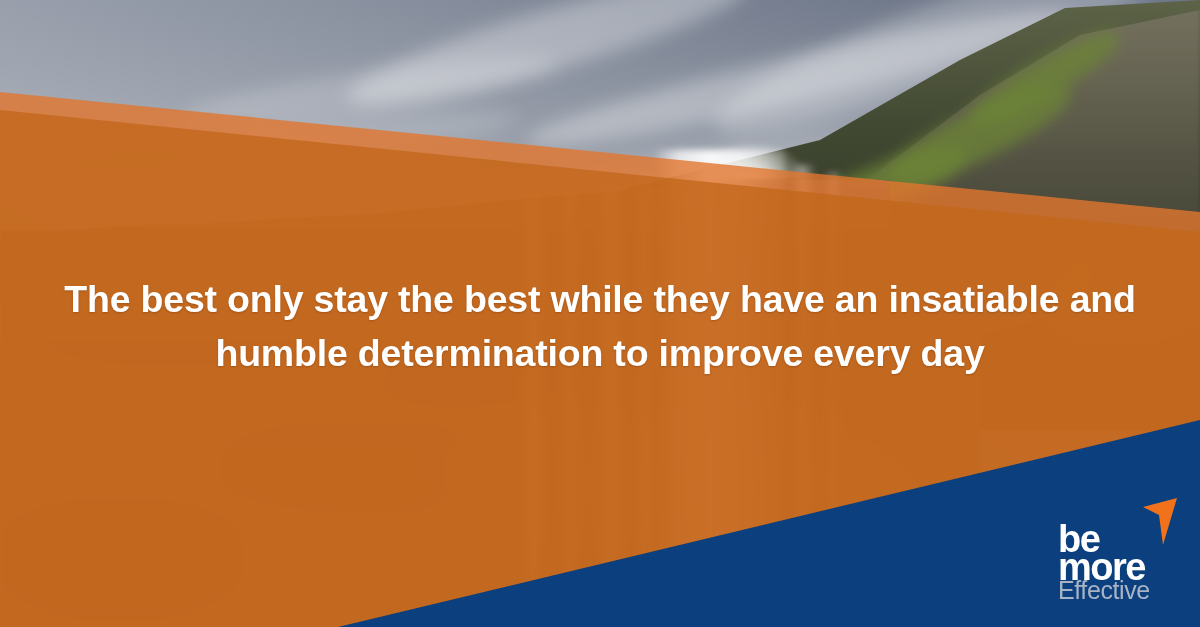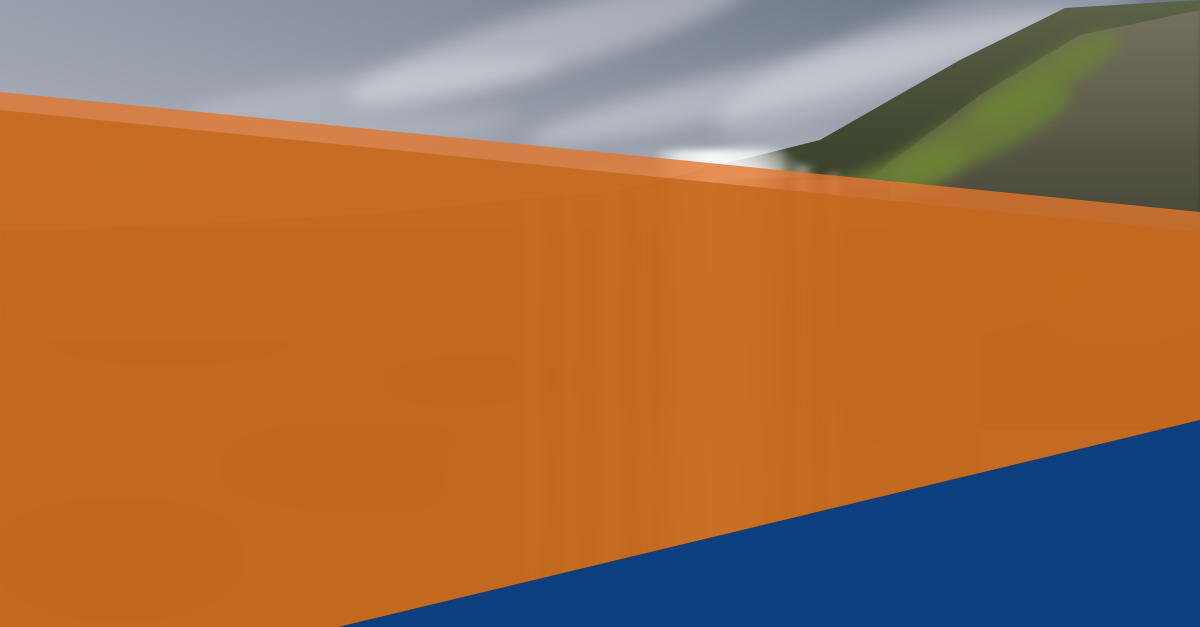--- a/index.html
+++ b/index.html
@@ -271,15 +271,25 @@
     <div class="fallStrip fs5"></div>
     <div class="fallStrip fs6"></div>
     <div class="fallTop"></div>
     <div class="mist"></div>
   </div>
 
   <div class="orange1" style="background: rgb(226, 117, 46);"></div>
   <div class="orange2" style="background: rgb(194, 104, 28);"></div>
   <div class="blueWedge" style="background: rgb(11, 63, 126);"></div>
 
-
+  <div class="headline" style="color: rgb(255, 255, 255);">The best only stay the best while they have an insatiable and
+humble determination to improve every day</div>
+
+  <div class="logo">
+    <svg class="logoArrow" viewBox="0 0 52 50">
+      <path d="M51 2 L17 11 L33 19 L37 49 Z" fill="#f1721a"></path>
+    </svg>
+    <div class="logoBe">be</div>
+    <div class="logoMore">more</div>
+    <div class="logoEffective" style="color: rgb(168, 180, 198);">Effective</div>
+  </div>
 
 </div>
 
 </body></html>

